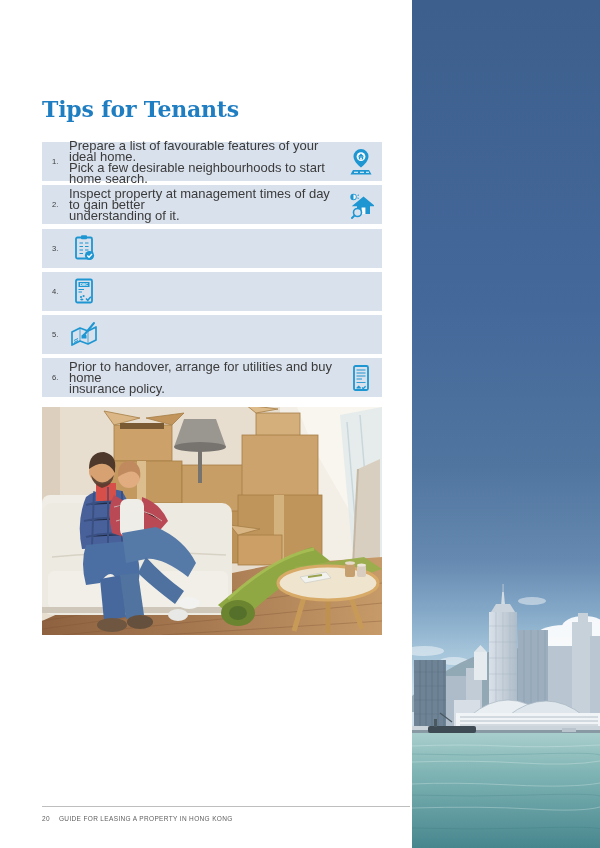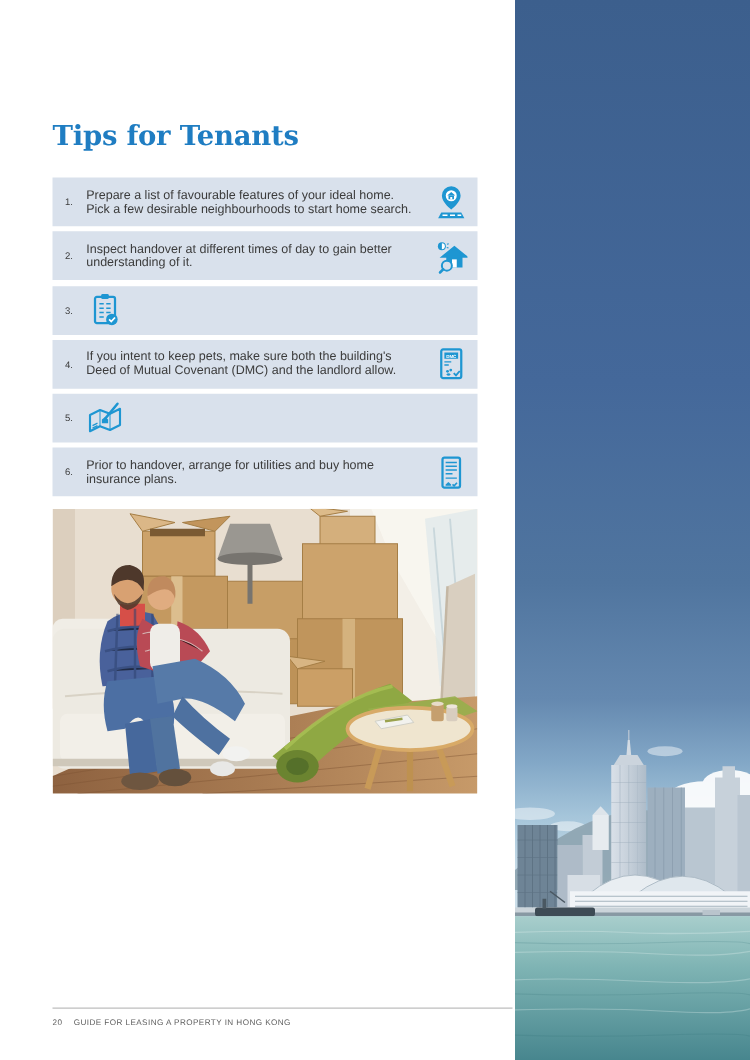--- a/index.html
+++ b/index.html
@@ -20,21 +20,21 @@
   .tips{position:absolute;left:42px;top:142px;width:340px;display:flex;flex-direction:column;gap:4.3px;}
   .tip{
     height:39px;background:#D9E1EC;display:flex;align-items:center;
     padding:0 6px 0 10px;box-sizing:border-box;
   }
   .tip .num{
     width:17px;flex:0 0 17px;font-size:7.6px;color:#3B3B3B;line-height:11px;
     align-self:center;
   }
   .tip .txt{
-    flex:1;font-size:10px;color:#3B3B3B;line-height:11px;white-space:pre-line;
+    flex:1;font-size:13px;color:#3B3B3B;line-height:11px;white-space:pre-line;
     padding-right:6px;
   }
   .tip .ticon{flex:0 0 30px;display:flex;align-items:center;justify-content:center;}
   
   .main-photo{position:absolute;left:42px;top:407px;width:340px;height:228px;overflow:hidden;}
   
   .footer-rule{position:absolute;left:42px;top:806px;width:368px;height:1px;background:#9b9b9b;opacity:.65;}
   .footer{
     position:absolute;left:42px;top:815px;font-size:6.5px;color:#5E5E5E;
     letter-spacing:.35px;display:flex;gap:9px;
@@ -154,21 +154,21 @@
           <rect x="10.8" y="9.4" width="4.4" height="3" fill="#1E96D2"></rect>
           <rect x="12.2" y="10.6" width="1.6" height="1.8" fill="#FFFFFF"></rect>
           <polygon points="5,23 21,23 23.5,27.5 2.5,27.5" fill="#1E96D2"></polygon>
           <path d="M6,25.2 H10 M12,25.2 H16 M18,25.2 H21" stroke="#FFFFFF" stroke-width="1.1"></path>
         </svg>
       </span>
     </div>
 
     <div class="tip">
       <span class="num">2.</span>
-      <span class="txt">Inspect handover at different times of day to gain better
+      <span class="txt">Inspect property at management times of day to gain better
 understanding of it.</span>
       <span class="ticon">
         <svg width="26" height="30" viewBox="0 0 26 30">
           <circle cx="5.5" cy="7" r="3.2" fill="#1E96D2"></circle>
           <path d="M5.5,4.6 a2.4,2.4 0 0 1 0,4.8 Z" fill="#FFFFFF"></path>
           <path d="M9.6,5.4 L11,5 M9.4,8 L10.8,8.4" stroke="#1E96D2" stroke-width="1"></path>
           <polygon points="6.5,15 15.5,7.5 24.5,15 22,15 22,24 9,24 9,15" fill="#1E96D2"></polygon>
           <polygon points="6.5,15.2 15.5,7.8 24.5,15.2" fill="none" stroke="#1E96D2" stroke-width="2"></polygon>
           <rect x="13.6" y="17.5" width="3.8" height="6.5" fill="#FFFFFF"></rect>
           <circle cx="9.5" cy="22.5" r="4" fill="#D9E1EC" stroke="#1E96D2" stroke-width="1.6"></circle>
@@ -185,22 +185,20 @@
           <rect x="10" y="2.2" width="6" height="4" rx="1" fill="#1E96D2"></rect>
           <path d="M8.5,10 H12 M14,10 H17.5 M8.5,13.5 H12 M14,13.5 H17.5 M8.5,17 H12 M14,17 H17.5 M8.5,20.5 H12" stroke="#1E96D2" stroke-width="1.2"></path>
           <circle cx="18.5" cy="22.5" r="4.6" fill="#1E96D2"></circle>
           <path d="M16.3,22.5 L18,24.2 L21,21" stroke="#FFFFFF" stroke-width="1.4" fill="none"></path>
         </svg>
       </span>
     </div>
 
     <div class="tip">
       <span class="num">4.</span>
-      <span class="txt">If you intent to keep pets, make sure both the building's
-Deed of Mutual Covenant (DMC) and the landlord allow.</span>
       <span class="ticon">
         <svg width="26" height="30" viewBox="0 0 26 30">
           <rect x="5" y="3.5" width="16" height="23" rx="1.5" fill="none" stroke="#1E96D2" stroke-width="1.8"></rect>
           <rect x="7.5" y="6" width="11" height="5" fill="#1E96D2"></rect>
           <text x="13" y="10" text-anchor="middle" font-family="Liberation Sans, sans-serif" font-size="3.6" font-weight="bold" fill="#FFFFFF">DMC</text>
           <path d="M7.5,13.5 H13 M7.5,16 H11" stroke="#1E96D2" stroke-width="1.1"></path>
           <circle cx="10" cy="21" r="1.1" fill="#1E96D2"></circle>
           <circle cx="12.6" cy="20" r="1.1" fill="#1E96D2"></circle>
           <path d="M9,23.5 q1.8,-2 3.6,0 q-1.8,2.2 -3.6,0 Z" fill="#1E96D2"></path>
           <path d="M15,22.5 L16.8,24.3 L19.8,20.8" stroke="#1E96D2" stroke-width="1.5" fill="none"></path>
@@ -218,21 +216,21 @@
           <path d="M24,3 L14.5,14.5" stroke="#1E96D2" stroke-width="2" stroke-linecap="round"></path>
           <polygon points="14.2,14.2 12.6,17 15.8,16.2" fill="#1E96D2"></polygon>
           <path d="M4,20.5 L8,18.5 M4,22.5 L8,20.5" stroke="#1E96D2" stroke-width="1"></path>
         </svg>
       </span>
     </div>
 
     <div class="tip">
       <span class="num">6.</span>
       <span class="txt">Prior to handover, arrange for utilities and buy home
-insurance plans.</span>
+insurance policy.</span>
       <span class="ticon">
         <svg width="26" height="30" viewBox="0 0 26 30">
           <rect x="6" y="3" width="14" height="24" rx="1.5" fill="none" stroke="#1E96D2" stroke-width="1.8"></rect>
           <path d="M8.5,7 H17.5 M8.5,10 H17.5 M8.5,13 H17.5 M8.5,16 H14" stroke="#1E96D2" stroke-width="1.2"></path>
           <path d="M8.5,19.5 H17.5" stroke="#1E96D2" stroke-width="0.9"></path>
           <polygon points="8.5,24.5 10.7,22.5 12.9,24.5 12.9,25.5 8.5,25.5" fill="#1E96D2"></polygon>
           <path d="M14,24.5 L15.3,25.7 L17.6,23.2" stroke="#1E96D2" stroke-width="1.3" fill="none"></path>
         </svg>
       </span>
     </div>

